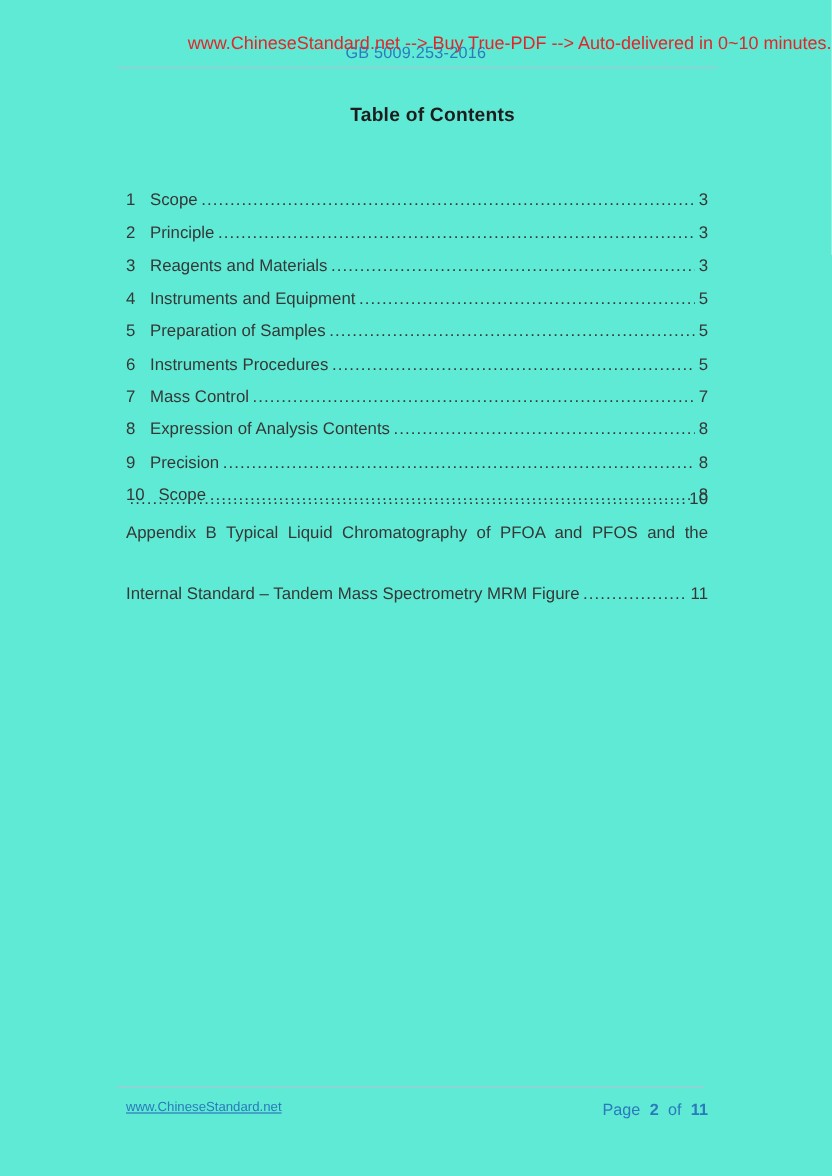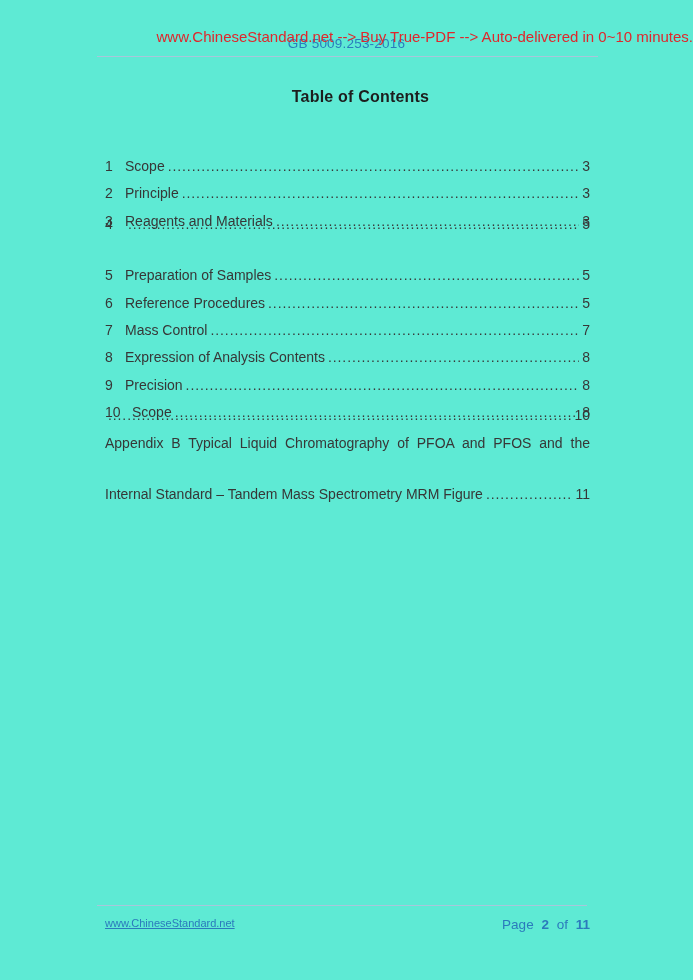--- a/index.html
+++ b/index.html
@@ -133,34 +133,35 @@
 
     <div class="toc-row">
       <span class="num">3</span>
       <span class="label">Reagents and Materials</span>
       <span class="leader"></span>
       <span class="pagenum">3</span>
     </div>
 
     <div class="toc-row">
       <span class="num">4</span>
+      <span class="label">Instruments and Equipment</span>
       <span class="leader"></span>
       <span class="pagenum">5</span>
     </div>
 
     <div class="toc-row">
       <span class="num">5</span>
       <span class="label">Preparation of Samples</span>
       <span class="leader"></span>
       <span class="pagenum">5</span>
     </div>
 
     <div class="toc-row">
       <span class="num">6</span>
-      <span class="label">Reference Procedures</span>
+      <span class="label">Instruments Procedures</span>
       <span class="leader"></span>
       <span class="pagenum">5</span>
     </div>
 
     <div class="toc-row">
       <span class="num">7</span>
       <span class="label">Mass Control</span>
       <span class="leader"></span>
       <span class="pagenum">7</span>
     </div>

